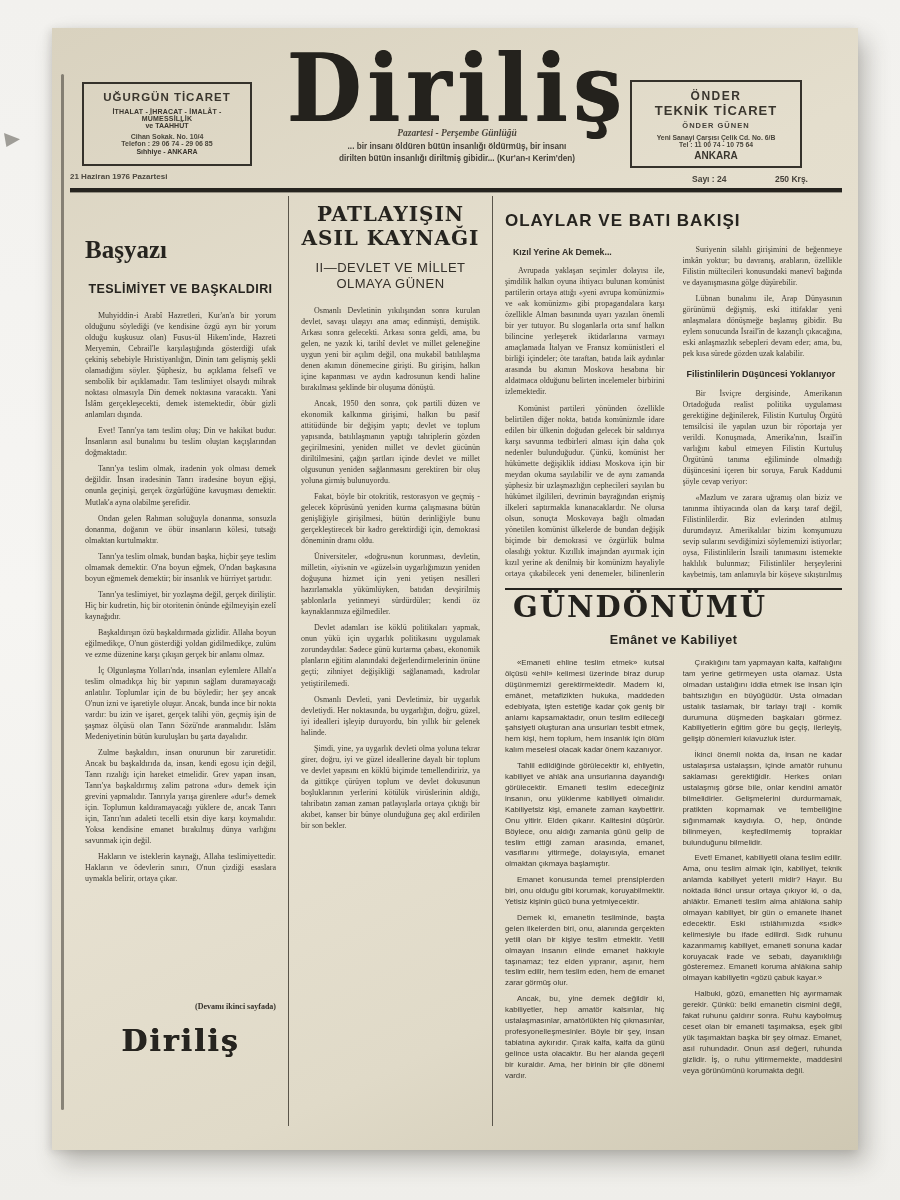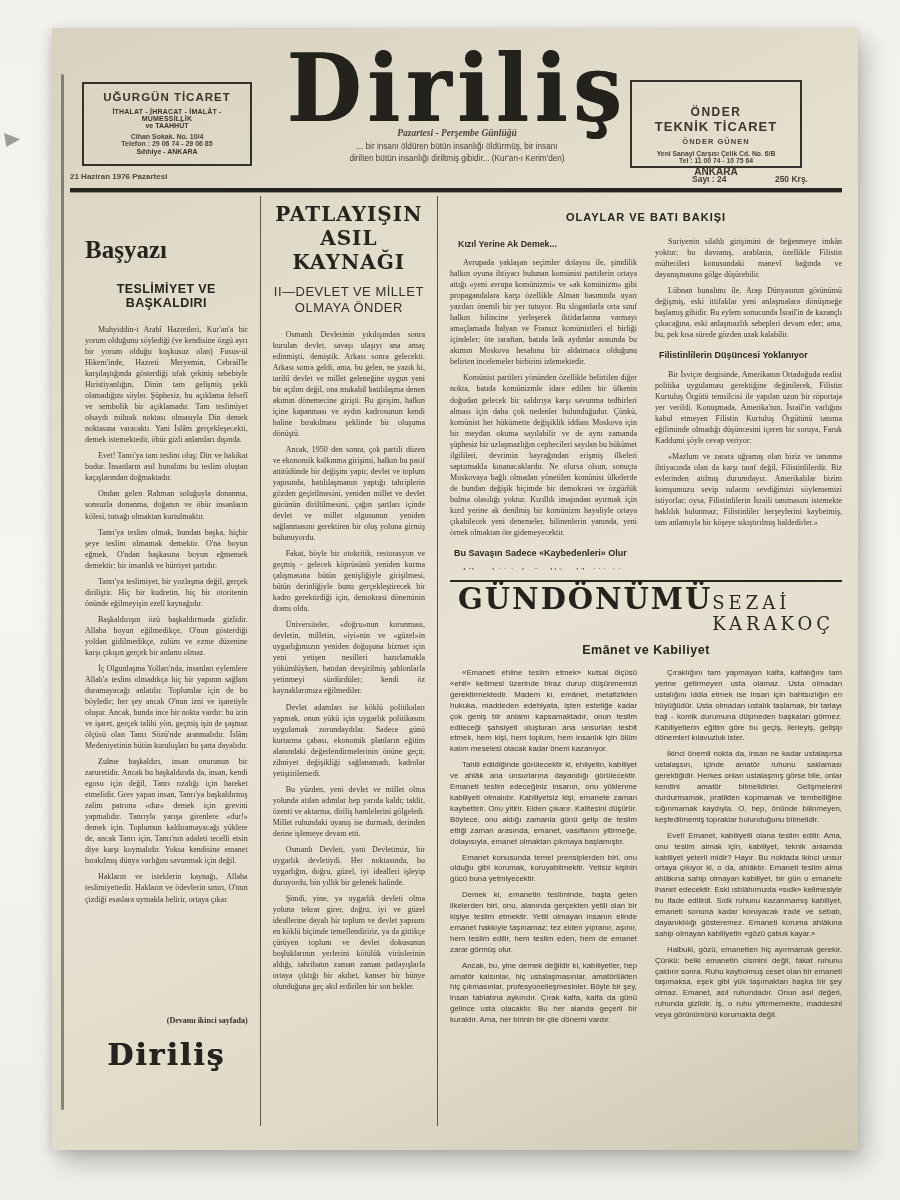--- a/index.html
+++ b/index.html
@@ -15,32 +15,32 @@
   .header{position:absolute;left:0;top:0;right:0;height:168px;}
   .ad-box{position:absolute;border:2px solid #35322b;color:#3a362e;text-align:center;padding:5px 3px;box-sizing:border-box;font-family:"Liberation Sans",sans-serif;}
   .ad-left{left:30px;top:54px;width:170px;height:84px;}
   .ad-left .t1{font-weight:bold;font-size:11.5px;letter-spacing:1px;margin-top:2px;}
   .ad-left .t2{font-weight:bold;font-size:7px;margin-top:5px;letter-spacing:.2px;}
   .ad-left .t3{font-weight:bold;font-size:7px;}
   .ad-left .t4{font-size:7px;margin-top:4px;font-weight:bold;color:#4a463c;}
   .ad-left .t5{font-size:7px;font-weight:bold;color:#4a463c;}
   .ad-left .t6{font-size:7px;font-weight:bold;margin-top:1px;}
   .ad-right{left:578px;top:52px;width:172px;height:88px;}
-  .ad-right .t1{font-weight:bold;font-size:12px;letter-spacing:1.5px;margin-top:18px;}
+  .ad-right .t1{font-weight:bold;font-size:12px;letter-spacing:1.5px;margin-top:2px;}
   .ad-right .t2{font-weight:bold;font-size:13px;letter-spacing:1px;}
   .ad-right .t3{font-weight:bold;font-size:7.5px;margin-top:3px;letter-spacing:1px;color:#45413a;}
   .ad-right .t4{font-size:6.8px;font-weight:bold;margin-top:4px;color:#4a463c;}
   .ad-right .t5{font-size:6.8px;font-weight:bold;color:#4a463c;}
   .ad-right .t6{font-size:10px;font-weight:bold;margin-top:2px;}
   .dateline{position:absolute;left:18px;top:144px;font-family:"Liberation Sans",sans-serif;font-weight:bold;font-size:8px;color:#4c473e;}
   .issueline{position:absolute;left:640px;top:146px;width:116px;display:flex;justify-content:space-between;font-family:"Liberation Sans",sans-serif;font-weight:bold;font-size:8.5px;color:#45413a;}
   .masthead{position:absolute;left:210px;top:18px;width:390px;text-align:center;}
   .mast-title{font-family:"DejaVu Serif",serif;font-weight:bold;font-size:86px;line-height:1;color:#24221d;letter-spacing:6px;transform:scaleY(1.08);text-shadow:1px 0 #24221d;}
   .mast-sched{font-style:italic;font-size:9.5px;color:#4c473e;margin-top:-4px;font-weight:bold;}
-  .mast-quote{font-family:"Liberation Sans",sans-serif;font-weight:normal;font-size:8.2px;color:#45413a;line-height:1.5;margin-top:3px;}
+  .mast-quote{font-family:"Liberation Sans",sans-serif;font-weight:bold;font-size:8.2px;color:#45413a;line-height:1.5;margin-top:3px;}
   .head-rule{position:absolute;left:18px;right:16px;top:160px;height:4px;background:#26241f;box-shadow:0 1px 0 rgba(38,36,31,.4);}
 
   
   .columns{position:absolute;left:33px;top:168px;width:757px;bottom:24px;display:flex;}
   .col-left{width:191px;padding-right:12px;border-right:1px solid #5a554a;}
   .col-center{width:179px;padding:0 12px;border-right:1px solid #5a554a;}
   .col-right{flex:1;padding-left:12px;}
   p{margin:0 0 5px 0;}
   .body-serif{font-size:8px;line-height:1.38;color:#3b372f;text-align:justify;}
   .body-serif p{text-indent:13px;}
@@ -50,21 +50,21 @@
   .kicker{margin-top:40px;font-weight:bold;font-size:25px;color:#26241f;}
   .edit-head{margin-top:18px;font-family:"Liberation Sans",sans-serif;font-weight:bold;font-size:12.5px;letter-spacing:.4px;color:#26241f;text-align:center;}
   .edit-body{margin-top:14px;height:688px;overflow:hidden;}
   .continuation{text-align:right;font-weight:bold;font-size:8px;color:#35312a;margin-top:4px;}
   .foot-logo{text-align:center;font-family:"DejaVu Serif",serif;font-weight:bold;font-size:30px;color:#26241f;margin-top:12px;letter-spacing:2px;text-shadow:.5px 0 #26241f;}
 
   .c-head{margin-top:6px;text-align:center;font-weight:bold;font-size:20px;letter-spacing:1px;line-height:1.2;color:#26241f;font-family:"DejaVu Serif",serif;}
   .c-sub{margin-top:10px;text-align:center;font-family:"Liberation Sans",sans-serif;font-size:13px;line-height:1.25;color:#34302a;letter-spacing:.5px;}
   .c-body{margin-top:12px;height:742px;overflow:hidden;}
 
-  .west-header{margin-top:15px;text-align:center;font-family:"Liberation Sans",sans-serif;font-weight:bold;font-size:11px;letter-spacing:1px;color:#26241f;}
+  .west-header{margin-top:15px;text-align:left;font-family:"Liberation Sans",sans-serif;font-weight:bold;font-size:17px;letter-spacing:1px;color:#26241f;}
   .west-cols{display:flex;gap:18px;margin-top:13px;height:334px;overflow:hidden;}
   .wcol{flex:1;overflow:hidden;}
   .lead{font-family:"Liberation Sans",sans-serif;font-weight:bold;font-size:8.8px;color:#33302a;margin:2px 0 7px 8px;}
   .w-sub{font-family:"Liberation Sans",sans-serif;font-weight:bold;font-size:9px;color:#2d2a24;margin:9px 0 7px 4px;}
 
   .gun-rule{margin-top:10px;border-top:2px solid #26241f;}
   .gun-header{display:flex;justify-content:space-between;align-items:baseline;padding:0 8px;}
   .gun-title{font-family:"DejaVu Serif",serif;font-weight:bold;font-size:29px;letter-spacing:2px;color:#24221d;}
   .gun-author{font-family:"DejaVu Serif",serif;font-size:18px;letter-spacing:4px;color:#2d2a24;}
   .gun-title2{margin-top:9px;text-align:center;font-family:"Liberation Sans",sans-serif;font-weight:bold;font-size:12.5px;color:#26241f;letter-spacing:.5px;}
@@ -116,48 +116,48 @@
     </div>
 
     <div class="columns">
 
       <div class="col-left">
         <div class="kicker">Başyazı</div>
         <div class="edit-head">TESLİMİYET VE BAŞKALDIRI</div>
         <div class="edit-body body-serif">
             <p>Muhyiddin-i Arabî Hazretleri, Kur'an'a bir yorum olduğunu söylediği (ve kendisine özgü ayrı bir yorum olduğu kuşkusuz olan) Fusus-ül Hikem'inde, Hazreti Meryemin, Cebrail'le karşılaştığında gösterdiği ufak çekiniş sebebiyle Hıristiyanlığın, Dinin tam gelişmiş şekli olamadığını söyler. Şüphesiz, bu açıklama felsefî ve sembolik bir açıklamadır. Tam teslimiyet olsaydı mihrak noktası olmasıyla Din demek noktasına varacaktı. Yani İslâm gerçekleşecekti, demek istemektedir, öbür gizli anlamları dışında.</p>
             <p>Evet! Tanrı'ya tam teslim oluş; Din ve hakikat budur. İnsanların asıl bunalımı bu teslim oluştan kaçışlarından doğmaktadır.</p>
+            <p>Tanrı'ya teslim olmak, iradenin yok olması demek değildir. İnsan iradesinin Tanrı iradesine boyun eğişi, onunla geçinişi, gerçek özgürlüğüne kavuşması demektir. Mutlak'a ayna olabilme şerefidir.</p>
             <p>Ondan gelen Rahman soluğuyla donanma, sonsuzla donanma, doğanın ve öbür insanların kölesi, tutsağı olmaktan kurtulmaktır.</p>
             <p>Tanrı'ya teslim olmak, bundan başka, hiçbir şeye teslim olmamak demektir. O'na boyun eğmek, O'ndan başkasına boyun eğmemek demektir; bir insanlık ve hürriyet şartıdır.</p>
             <p>Tanrı'ya teslimiyet, bir yozlaşma değil, gerçek diriliştir. Hiç bir kudretin, hiç bir otoritenin önünde eğilmeyişin ezelî kaynağıdır.</p>
             <p>Başkaldırışın özü başkaldırmada gizlidir. Allaha boyun eğilmedikçe, O'nun gösterdiği yoldan gidilmedikçe, zulüm ve ezme düzenine karşı çıkışın gerçek bir anlamı olmaz.</p>
             <p>İç Olgunlaşma Yolları'nda, insanları eylemlere Allah'a teslim olmadıkça hiç bir yapının sağlam duramayacağı anlatılır. Toplumlar için de bu böyledir; her şey ancak O'nun izni ve işaretiyle oluşur. Ancak, bunda ince bir nokta vardır: bu izin ve işaret, gerçek talihi yön, geçmiş işin de şaşmaz ölçüsü olan Tanrı Sözü'nde aranmalıdır. İslâm Medeniyetinin bütün kuruluşları bu şarta dayalıdır.</p>
             <p>Zulme başkaldırı, insan onurunun bir zaruretidir. Ancak bu başkaldırıda da, insan, kendi egosu için değil, Tanrı rızalığı için hareket etmelidir. Grev yapan insan, Tanrı'ya başkaldırmış zalim patrona «dur» demek için grevini yapmalıdır. Tanrıyla yarışa girenlere «dur!» demek için. Toplumun kaldıramayacağı yüklere de, ancak Tanrı için, Tanrı'nın adaleti tecelli etsin diye karşı koymalıdır. Yoksa kendisine emanet bırakılmış dünya varlığını savunmak için değil.</p>
             <p>Hakların ve isteklerin kaynağı, Allaha teslimiyettedir. Hakların ve ödevlerin sınırı, O'nun çizdiği esaslara uymakla belirir, ortaya çıkar.</p>
           </div>
         <div class="continuation">(Devamı ikinci sayfada)</div>
         <div class="foot-logo">Diriliş</div>
       </div>
 
       <div class="col-center">
         <div class="c-head">
           <div>PATLAYIŞIN</div>
           <div>ASIL KAYNAĞI</div>
         </div>
         <div class="c-sub">
           <div>II—DEVLET VE MİLLET</div>
-          <div>OLMAYA ÖNDER</div>
+          <div>OLMAYA GÜNEN</div>
         </div>
         <div class="c-body body-serif">
             <p>Osmanlı Devletinin yıkılışından sonra kurulan devlet, savaşı ulaşıyı ana amaç edinmişti, demiştik. Arkası sonra gelecekti. Arkası sonra geldi, ama, bu gelen, ne yazık ki, tarihî devlet ve millet geleneğine uygun yeni bir açılım değil, ona mukabil batılılaşma denen akımın dönemecine girişti. Bu girişim, halkın içine kapanması ve aydın kadrosunun kendi haline bırakılması şeklinde bir oluşuma dönüştü.</p>
             <p>Ancak, 1950 den sonra, çok partili düzen ve ekonomik kalkınma girişimi, halkın bu pasif attitüdünde bir değişim yaptı; devlet ve toplum yapısında, batılılaşmanın yaptığı tahriplerin gözden geçirilmesini, yeniden millet ve devlet gücünün diriltilmesini, çağın şartları içinde devlet ve millet olgusunun yeniden sağlanmasını gerektiren bir oluş yoluna girmiş bulunuyordu.</p>
             <p>Fakat, böyle bir otokritik, restorasyon ve geçmiş - gelecek köprüsünü yeniden kurma çalışmasına bütün genişliğiyle girişilmesi, bütün derinliğiyle bunu gerçekleştirecek bir kadro gerektirdiği için, demokrasi döneminin dramı oldu.</p>
             <p>Üniversiteler, «doğru»nun korunması, devletin, milletin, «iyi»nin ve «güzel»in uygarlığımızın yeniden doğuşuna hizmet için yeni yetişen nesilleri hazırlamakla yükümlüyken, batıdan devşirilmiş şablonlarla yetinmeyi sürdürdüler; kendi öz kaynaklarımıza eğilmediler.</p>
             <p>Devlet adamları ise köklü politikaları yapmak, onun yükü için uygarlık politikasını uygulamak zorundaydılar. Sadece günü kurtarma çabası, ekonomik planların eğitim alanındaki değerlendirmelerinin önüne geçti; zihniyet değişikliği sağlanamadı, kadrolar yetiştirilemedi.</p>
-            <p>Bu yüzden, yeni devlet ve millet olma yolunda atılan adımlar hep yarıda kaldı; taklit, özenti ve aktarma, diriliş hamlelerini gölgeledi. Millet ruhundaki uyanış ise durmadı, derinden derine işlemeye devam etti.</p>
             <p>Osmanlı Devleti, yani Devletimiz, bir uygarlık devletiydi. Her noktasında, bu uygarlığın, doğru, güzel, iyi idealleri işleyip duruyordu, bin yıllık bir gelenek halinde.</p>
             <p>Şimdi, yine, ya uygarlık devleti olma yoluna tekrar girer, doğru, iyi ve güzel ideallerine dayalı bir toplum ve devlet yapısını en köklü biçimde temellendiririz, ya da gittikçe çürüyen toplum ve devlet dokusunun boşluklarının yerlerini kötülük virüslerinin aldığı, tahribatın zaman zaman patlayışlarla ortaya çıktığı bir akıbet, kanser bir bünye olunduğuna geç akıl erdirilen bir son bekler.</p>
           </div>
       </div>
 
       <div class="col-right">
         <div class="west-header">OLAYLAR VE BATI BAKIŞI</div>
 
         <div class="west-cols">
           <div class="wcol body-serif">
@@ -182,21 +182,20 @@
                 <p>«Mazlum ve zarara uğramış olan biziz ve tanınma ihtiyacında olan da karşı taraf değil, Filistinlilerdir. Biz evlerinden atılmış durumdayız. Amerikalılar bizim komşumuzu sevip sularını sevdiğimizi söylememizi istiyorlar; oysa, Filistinlilerin İsraili tanımasını istemekte haklılık bulunmaz; Filistinliler herşeylerini kaybetmiş, tam anlamıyla bir köşeye sıkıştırılmış haldedirler.»</p>
               </div>
 
           </div>
         </div>
 
         <div class="gun-rule"></div>
 
         <div class="gun-header">
           <span class="gun-title">GÜNDÖNÜMÜ</span>
-          <span class="gun-author">SEZAİ KARAKOÇ</span>
         </div>
         <div class="gun-title2">Emânet ve Kabiliyet</div>
 
         <div class="gun-cols">
           <div class="wcol body-sans">
               <p>«Emaneti ehline teslim etmek» kutsal ölçüsü «ehil» kelimesi üzerinde biraz durup düşünmemizi gerektirmektedir. Madem ki, emânet, metafizikten hukuka, maddeden edebiyata, işten estetiğe kadar çok geniş bir anlamı kapsamaktadır, onun teslim edileceği şahsiyeti oluşturan ana unsurları tesbit etmek, hem kişi, hem toplum, hem insanlık için ölüm kalım meselesi olacak kadar önem kazanıyor.</p>
               <p>Tahlil edildiğinde görülecektir ki, ehliyetin, kabiliyet ve ahlâk ana unsurlarına dayandığı görülecektir. Emaneti teslim edeceğiniz insanın, onu yüklenme kabiliyeti olmalıdır. Kabiliyetsiz kişi, emanete zaman kaybettirir. Onu yitirir. Elden çıkarır. Kalitesini düşürür. Böylece, onu aldığı zamanla günü gelip de teslim ettiği zaman arasında, emanet, vasıflarını yitirmeğe, dolayısıyla, emanet olmaktan çıkmaya başlamıştır.</p>
               <p>Emanet konusunda temel prensiplerden biri, onu olduğu gibi korumak, koruyabilmektir. Yetisiz kişinin gücü buna yetmiyecektir.</p>
               <p>Demek ki, emanetin tesliminde, başta gelen ilkelerden biri, onu, alanında gerçekten yetili olan bir kişiye teslim etmektir. Yetili olmayan insanın elinde emanet hakkıyle taşınamaz; tez elden yıpranır, aşınır, hem teslim edilir, hem teslim eden, hem de emanet zarar görmüş olur.</p>
               <p>Ancak, bu, yine demek değildir ki, kabiliyetler, hep amatör kalsınlar, hiç ustalaşmasınlar, amatörlükten hiç çıkmasınlar, profesyonelleşmesinler. Böyle bir şey, insan tabiatına aykırıdır. Çırak kalfa, kalfa da günü gelince usta olacaktır. Bu her alanda geçerli bir kuraldır. Ama, her birinin bir çile dönemi vardır.</p>

